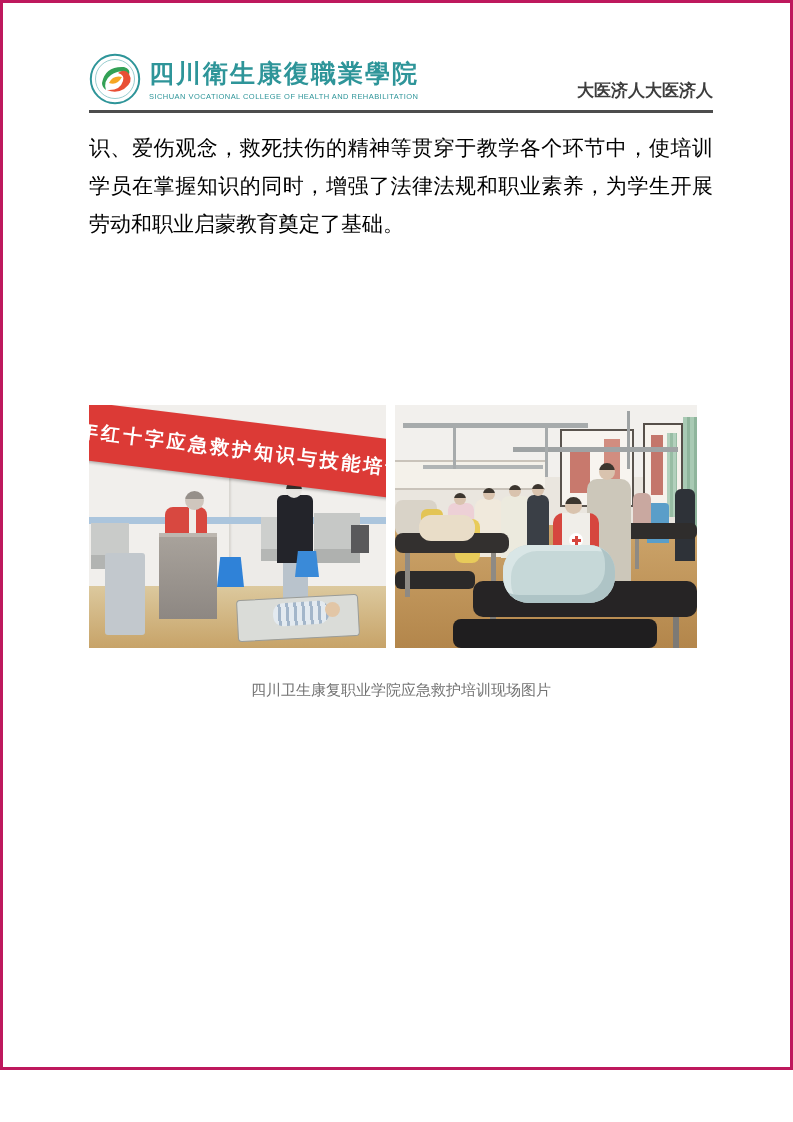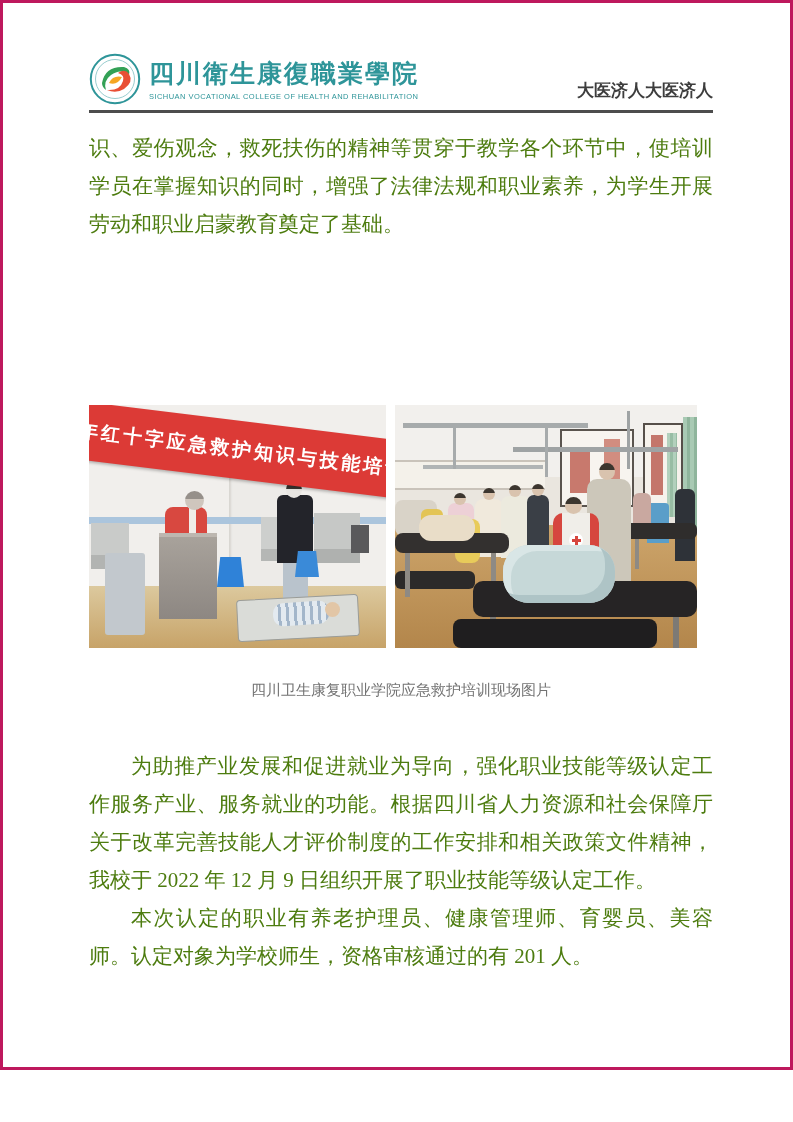--- a/index.html
+++ b/index.html
@@ -26,21 +26,21 @@
   .motto {
     font-family:"Liberation Sans","DejaVu Sans",sans-serif;
     font-weight:bold; font-size:17px; color:#3d3d3d; padding-bottom:3px; white-space:nowrap;
   }
   .motto span + span { }
   .header-rule { height:3px; background:#4d4d4d; }
   
   .body-block { position:absolute; left:86px; width:624px; }
   .para {
     font-size:21px; line-height:38px; text-align:justify; text-indent:2em;
-    color:#4d7c0f;
+    color:#000000;
   }
   .para.no-indent { text-indent:0; }
   .block-1 { top:126px; }
   
   .photo-row { position:absolute; left:86px; top:402px; width:624px; display:flex; gap:9px; }
   .photo { position:relative; height:243px; overflow:hidden; background:#f1efec; }
   .photo-left  { width:297px; }
   .photo-right { width:302px; }
   .a { position:absolute; }
   
@@ -256,19 +256,15 @@
       <div class="a rp-legs4"></div>
       <div class="a rp-legs5"></div>
       <div class="a rp-tableF"></div>
       <div class="a rp-jacketF"></div>
       <div class="a rp-tableF2"></div>
     </div>
   </div>
 
   <div class="caption">四川卫生康复职业学院应急救护培训现场图片</div>
 
-  <div class="body-block block-2">
-    <p class="para">为助推产业发展和促进就业为导向，强化职业技能等级认定工作服务产业、服务就业的功能。根据四川省人力资源和社会保障厅关于改革完善技能人才评价制度的工作安排和相关政策文件精神，我校于 2022 年 12 月 9 日组织开展了职业技能等级认定工作。</p>
-    <p class="para">本次认定的职业有养老护理员、健康管理师、育婴员、美容师。认定对象为学校师生，资格审核通过的有 201 人。</p>
-  </div>
 
 
 </div>
 
 </body></html>

